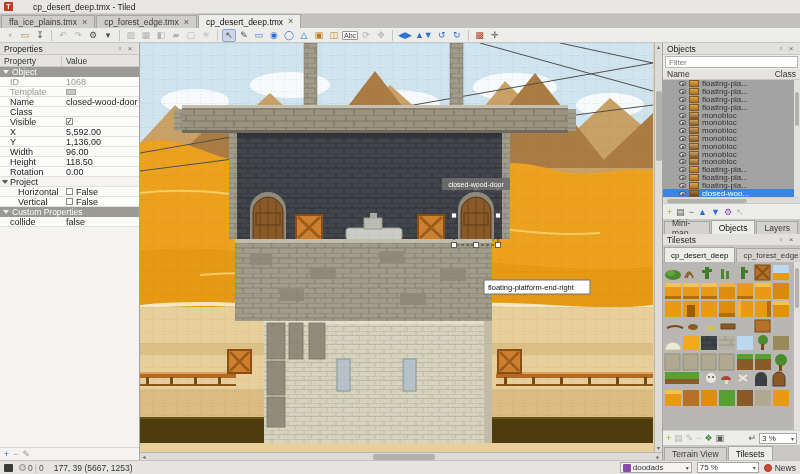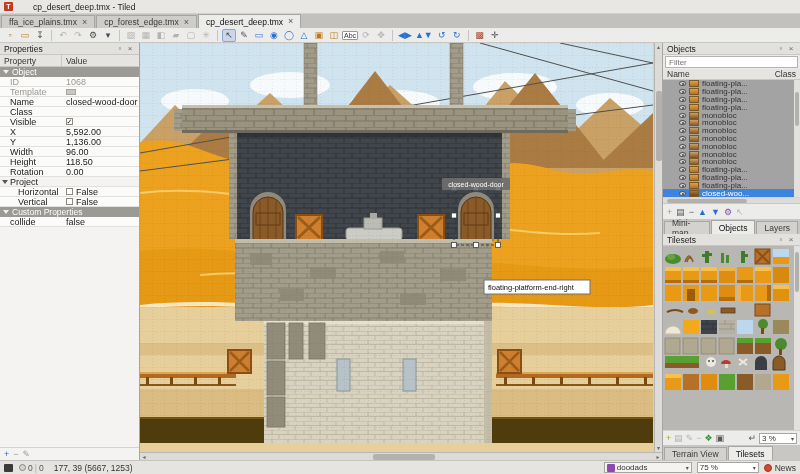--- a/index.html
+++ b/index.html
@@ -564,20 +564,25 @@
         <div class="dock-tab">Mini-map</div>
         <div class="dock-tab active">Objects</div>
         <div class="dock-tab">Layers</div>
       </div>
 
       <div class="panel-hdr">
         <span class="ph-title">Tilesets</span>
         <span class="ph-btn">▫</span>
         <span class="ph-btn">×</span>
       </div>
+      <div class="ts-tabs">
+        <div class="ts-tab active">cp_desert_deep</div>
+        <div class="ts-tab">cp_forest_edge</div>
+
+      </div>
       <div class="tileset-view">
         <svg width="132" height="150" viewBox="0 0 132 150">
           <rect width="132" height="150" fill="#b9b7b3"></rect>
 
           <ellipse cx="10" cy="13" rx="8" ry="5" fill="#4c8a2f"></ellipse>
             <ellipse cx="8" cy="11" rx="4" ry="3" fill="#66a43f"></ellipse>
           <path d="M22 16 q4 -12 8 0 M24 16 q2 -8 6 -1" stroke="#8a5a20" fill="none" stroke-width="1.5"></path>
           <rect x="42" y="5" width="4" height="12" fill="#3f7d2c"></rect>
             <rect x="39" y="8" width="3" height="3" fill="#3f7d2c"></rect>
             <rect x="46" y="7" width="3" height="3" fill="#3f7d2c"></rect>
@@ -748,21 +753,21 @@
   <div class="statusbar">
     <div class="console-icon"></div>
     <div class="issue">
       <span class="dot"></span>
       <span>0</span>
       <span style="color:#aaa;">|</span>
       <span>0</span>
     </div>
     <span class="coords">177, 39 (5667, 1253)</span>
     <div class="sb-right">
-      <div class="combo" style="width:88px;background:#f4f3f2;">
+      <div class="combo" style="width:72px;background:#f4f3f2;">
         <span class="layer-icon"></span>
         <span>doodads</span>
         <span class="caret" style="margin-left:auto;">▾</span>
       </div>
       <div class="combo" style="width:62px;">
         <span>75 %</span>
         <span class="caret" style="margin-left:auto;">▾</span>
       </div>
       <div class="news">
         <span class="news-dot"></span>

